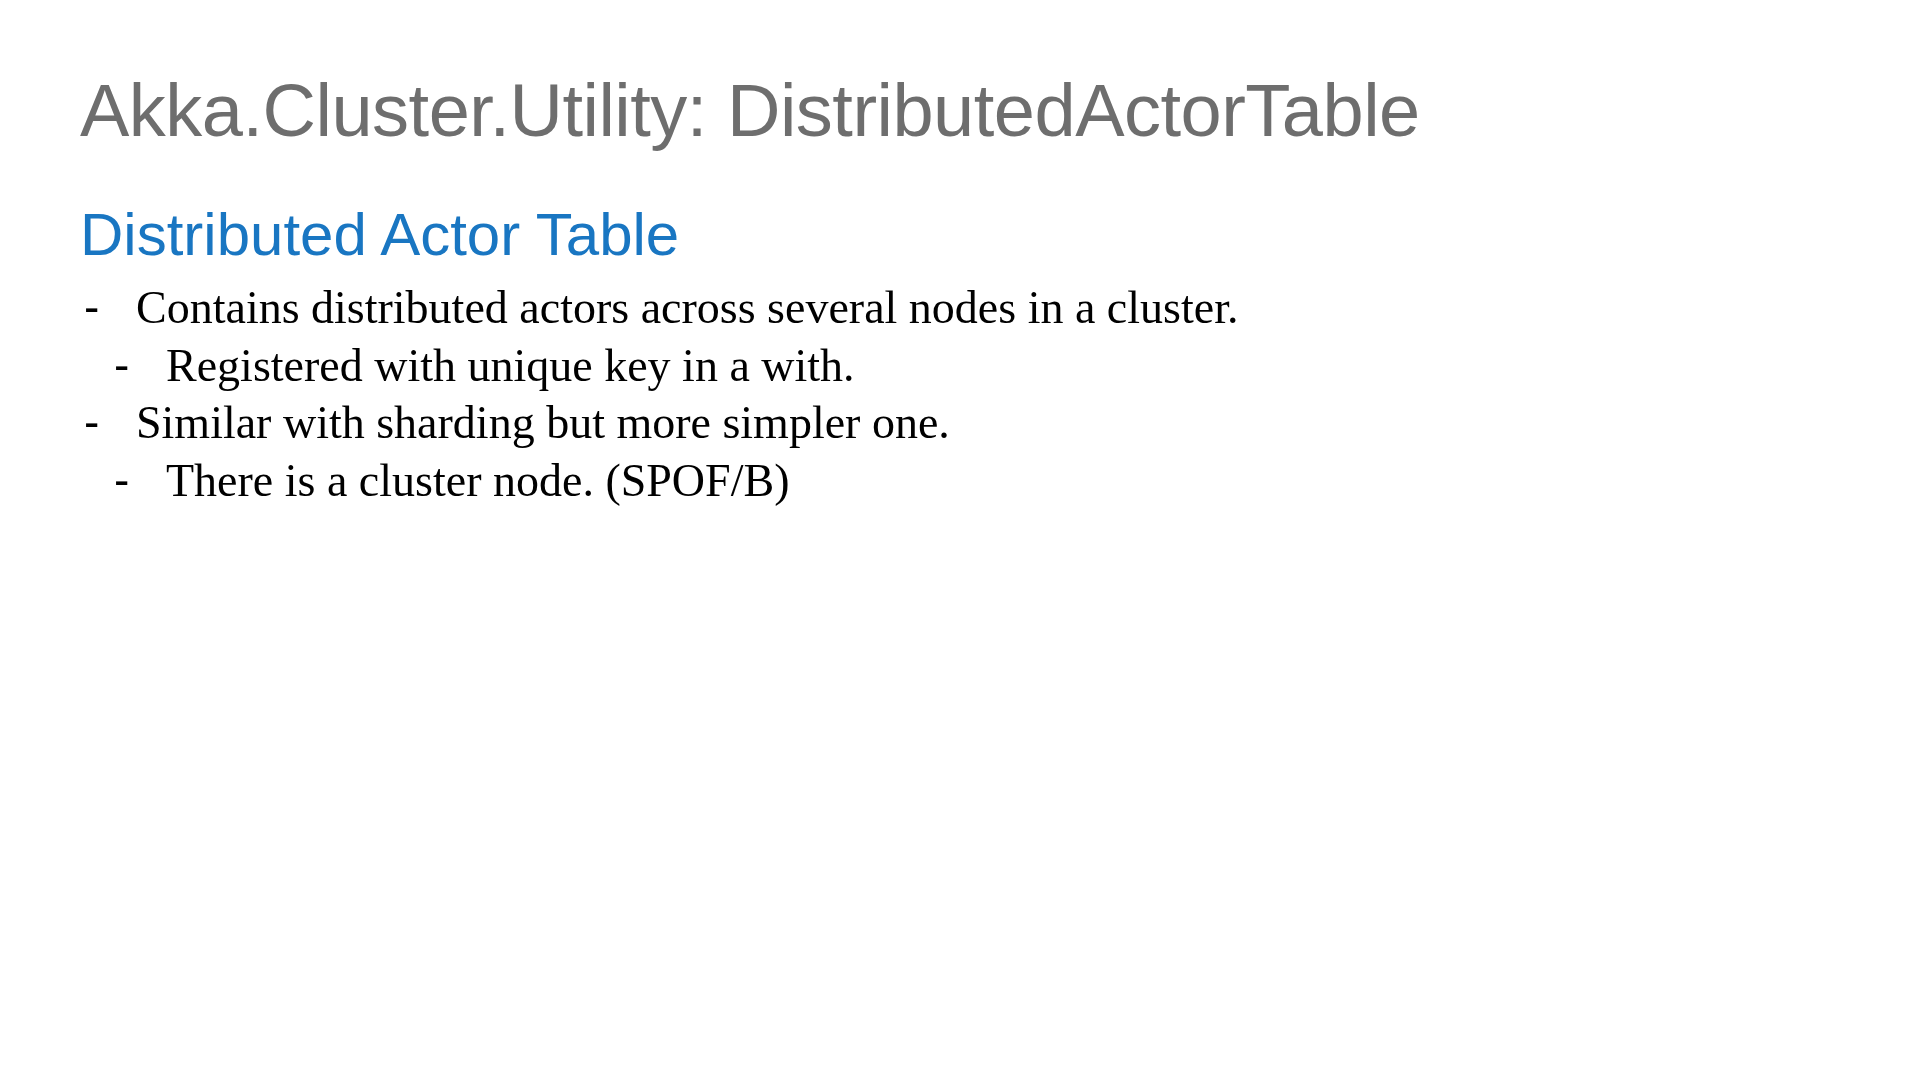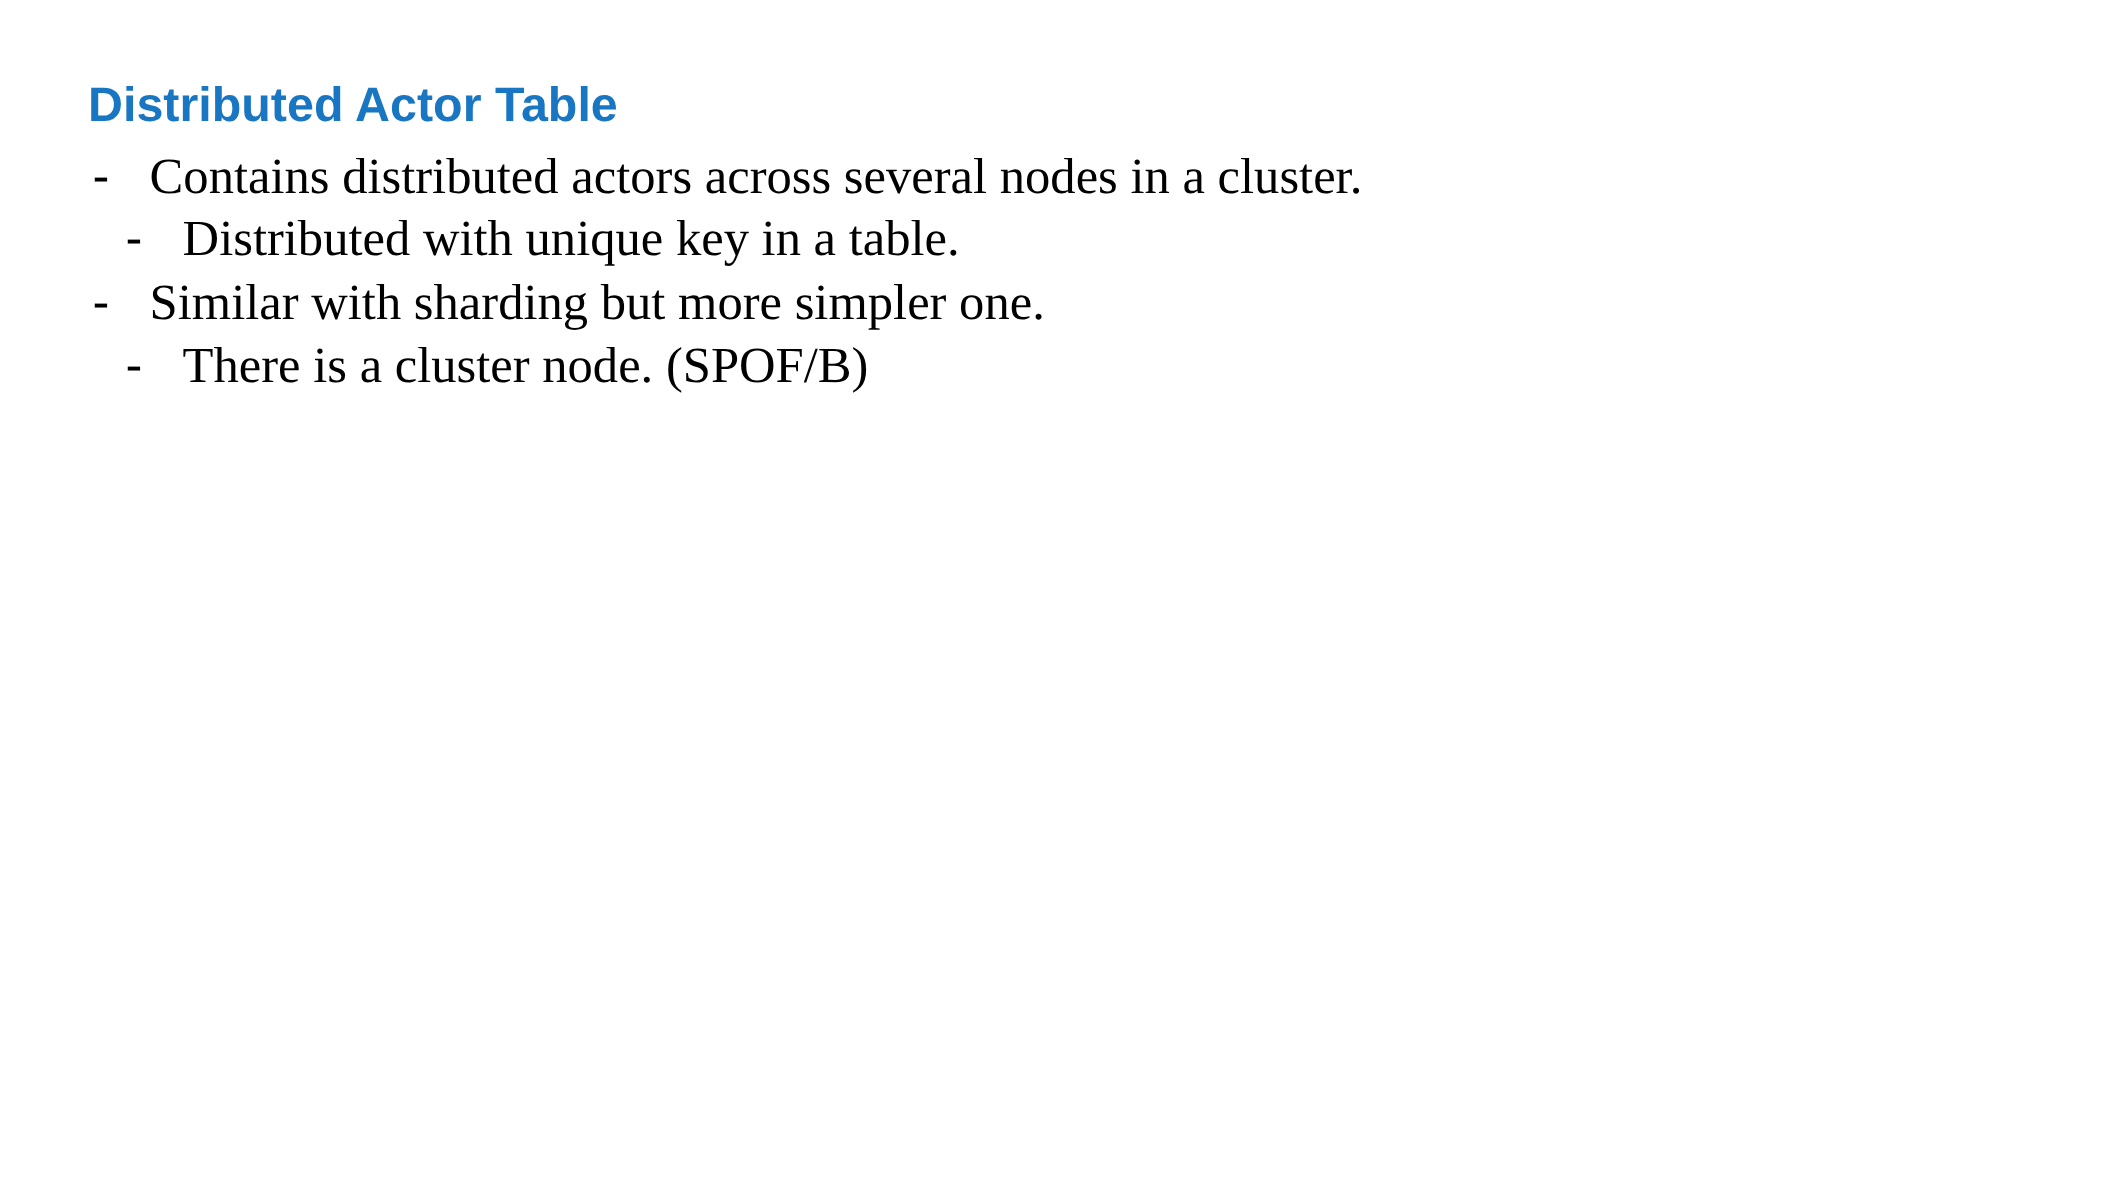--- a/index.html
+++ b/index.html
@@ -20,22 +20,22 @@
     }
     .title {
       font-size: 74px;
       font-weight: 400;
       color: #6e6e6e;
       letter-spacing: -0.5px;
       line-height: 1.1;
       margin-bottom: 48px;
     }
     .subtitle {
-      font-size: 44px;
-      font-weight: 700;
+      font-size: 60px;
+      font-weight: 400;
       color: #1976c2;
       margin-bottom: 8px;
       line-height: 1.2;
     }
     .bullet-list {
       font-size: 46px;
       color: #000000;
       line-height: 1.25;
       font-weight: 400;
     }
@@ -55,29 +55,30 @@
     }
     .bullet-text {
       flex: 1;
       font-family: Liberation Serif, serif;
     }
   </style>
 </head>
 <body>
 
 <div class="slide">
+  <h1 class="title">Akka.Cluster.Utility: DistributedActorTable</h1>
   <h2 class="subtitle">Distributed Actor Table</h2>
   <div class="bullet-list">
     <div class="bullet-level-1">
       <span class="bullet-dash">-</span>
       <span class="bullet-text">Contains distributed actors across several nodes in a cluster.</span>
     </div>
     <div class="bullet-level-2">
       <span class="bullet-dash">-</span>
-      <span class="bullet-text">Distributed with unique key in a table.</span>
+      <span class="bullet-text">Registered with unique key in a with.</span>
     </div>
     <div class="bullet-level-1">
       <span class="bullet-dash">-</span>
       <span class="bullet-text">Similar with sharding but more simpler one.</span>
     </div>
     <div class="bullet-level-2">
       <span class="bullet-dash">-</span>
       <span class="bullet-text">There is a cluster node. (SPOF/B)</span>
     </div>
   </div>

